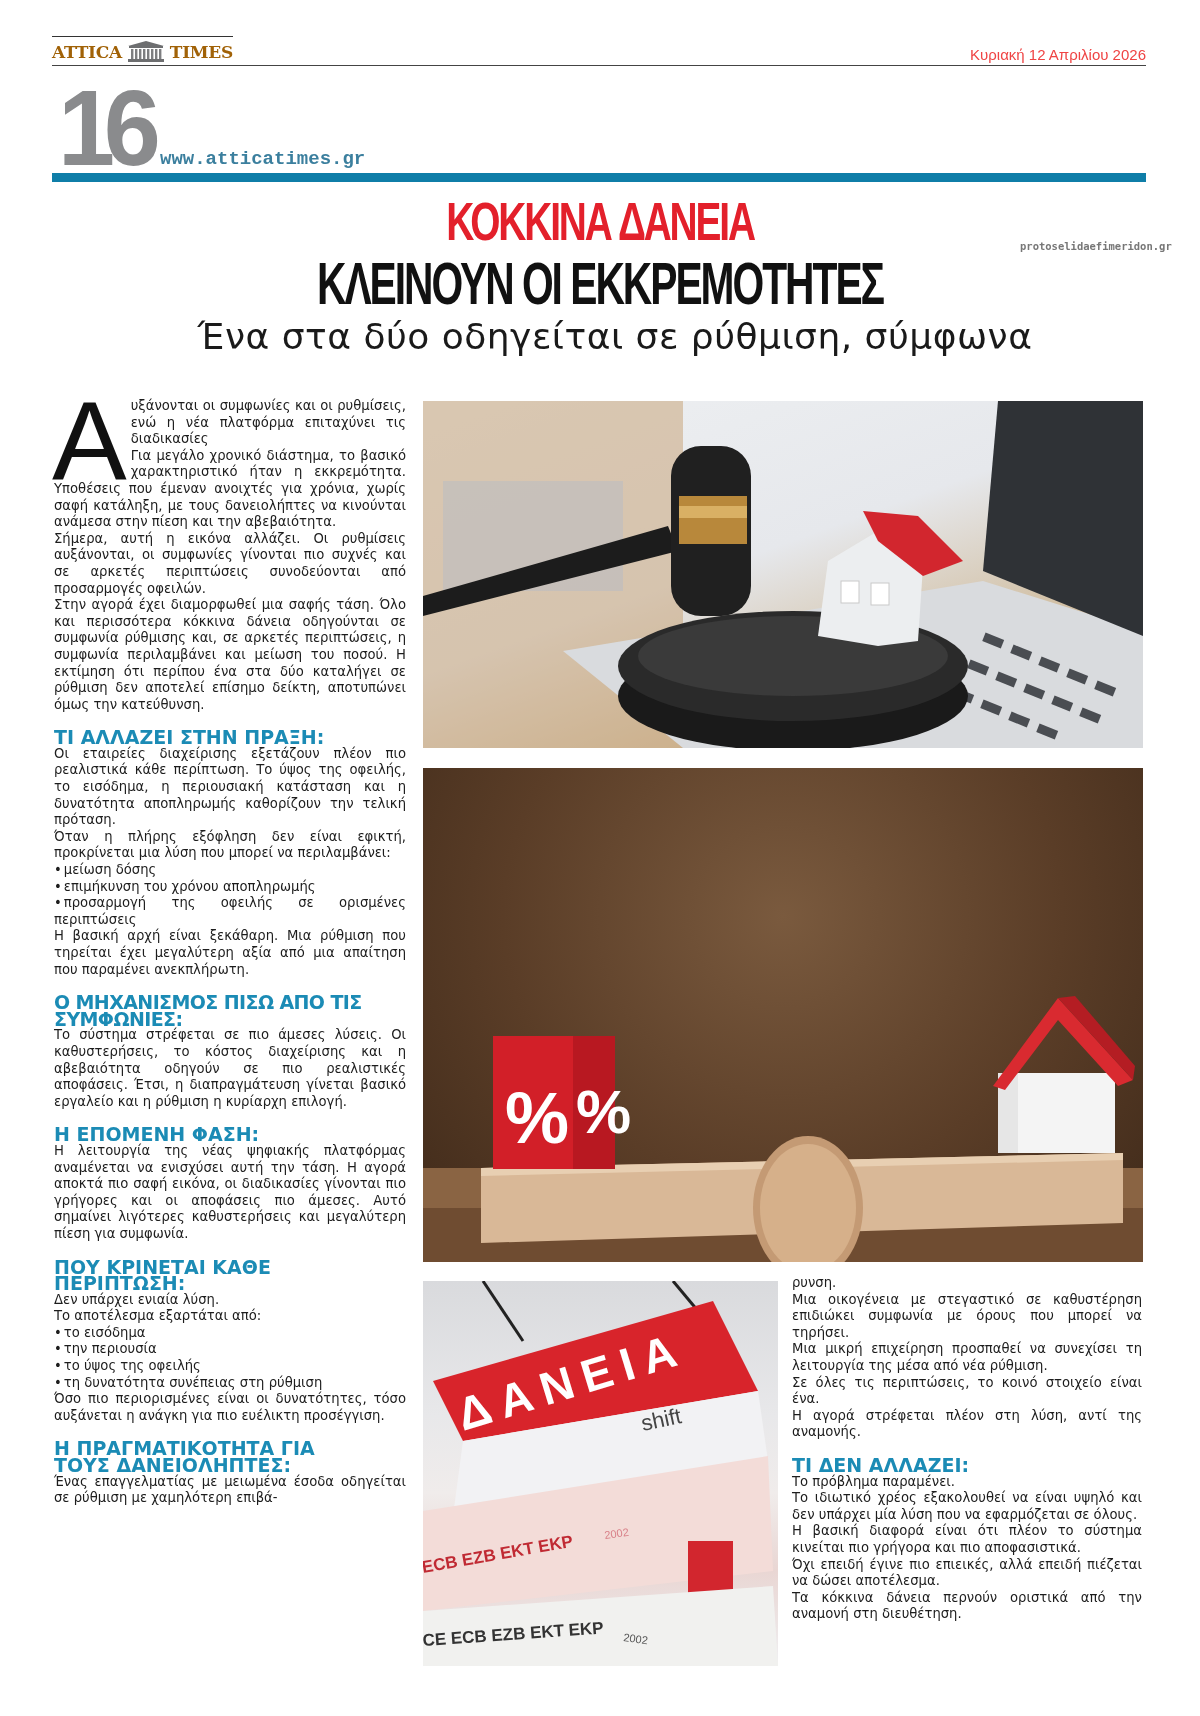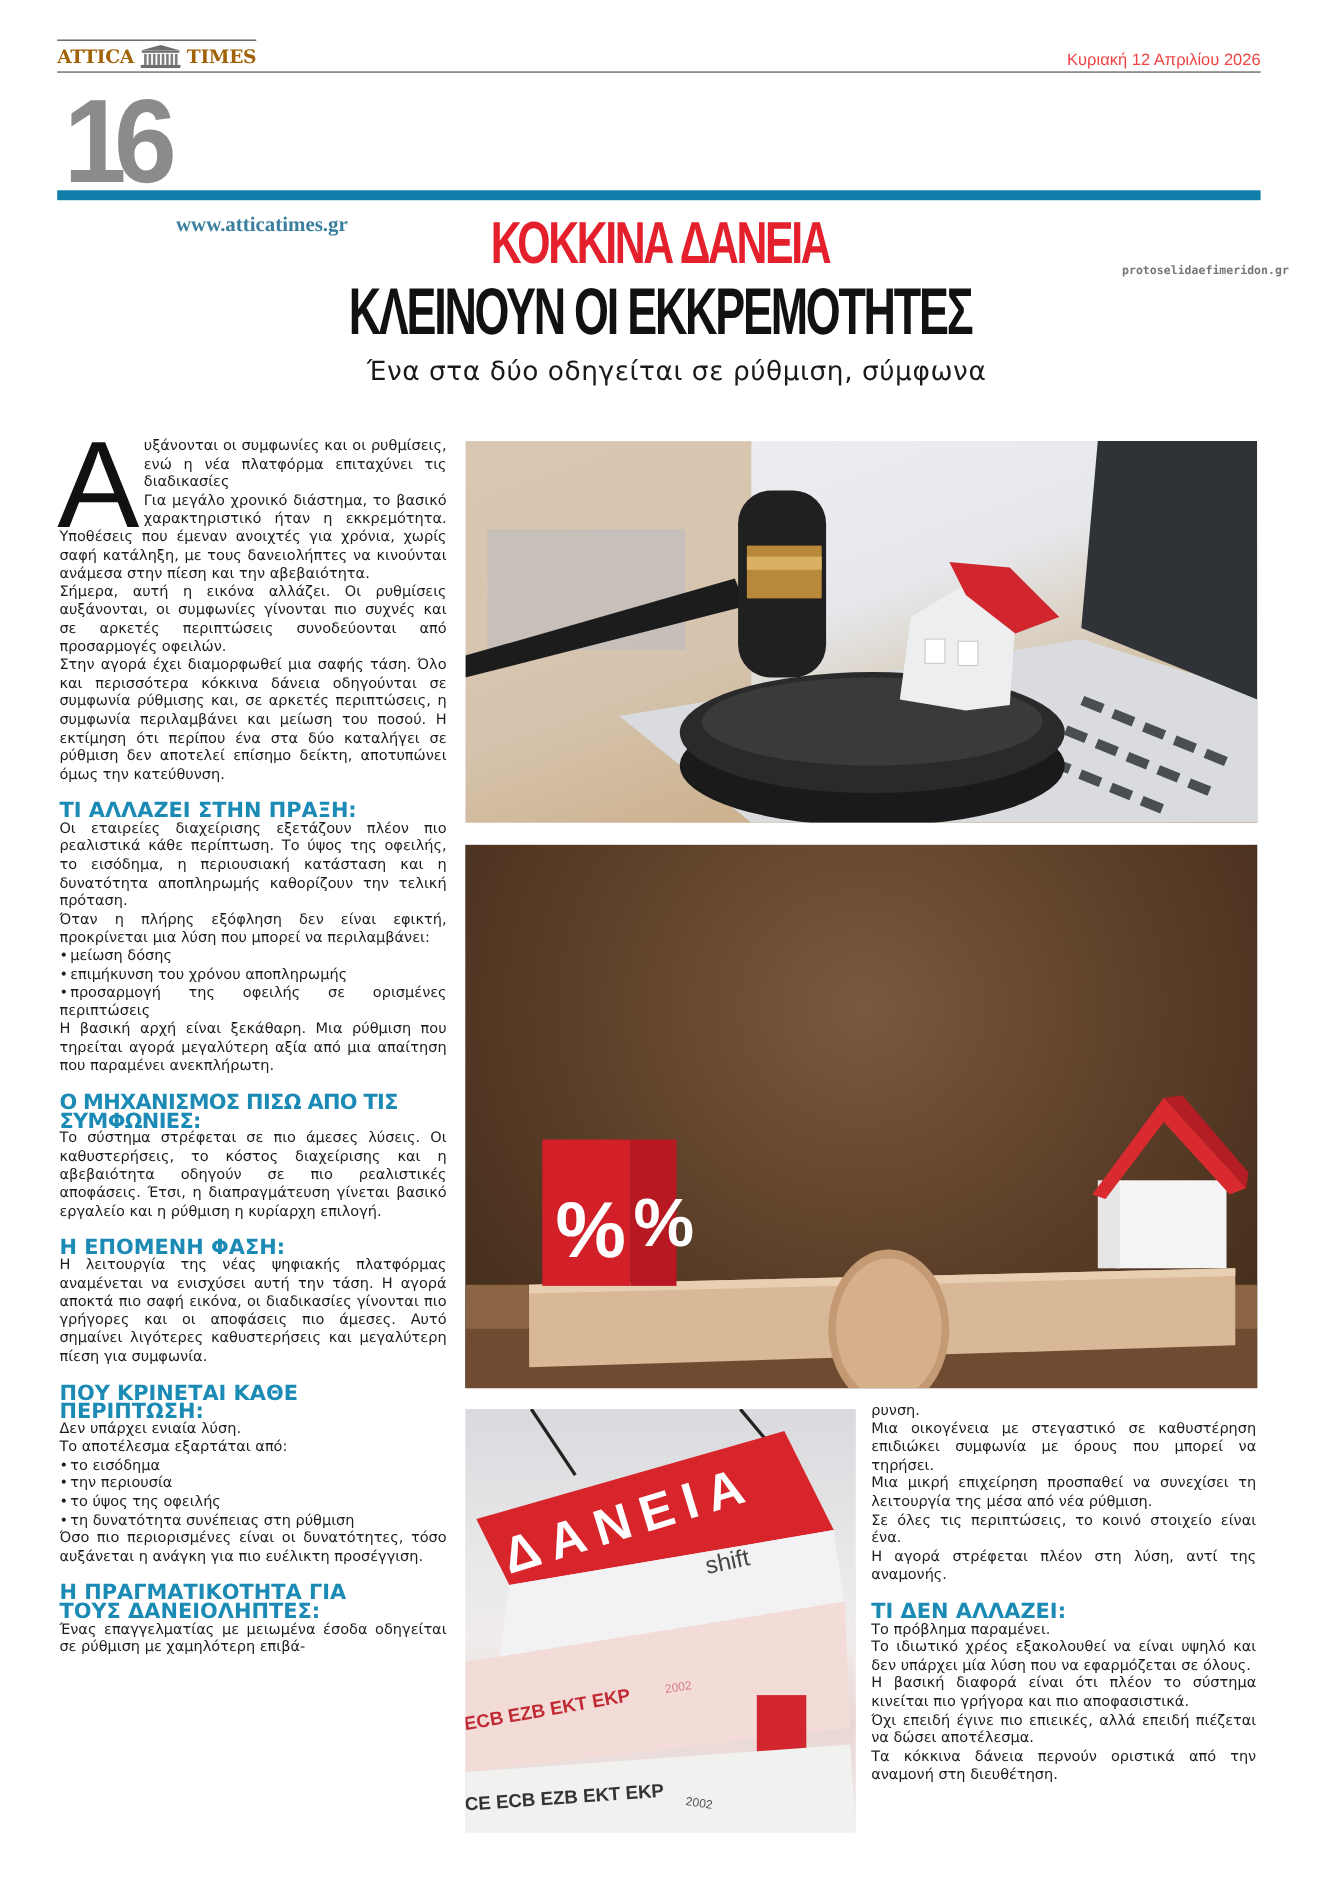--- a/index.html
+++ b/index.html
@@ -7,27 +7,27 @@
   body { position:relative; font-family:"DejaVu Sans", sans-serif; color:#1a1a1a; }
 
   
   .masthead { position:absolute; left:52px; top:36px; width:1094px; height:30px; border-bottom:1.5px solid #444; }
   .logo { position:absolute; left:0; top:0; display:flex; align-items:flex-end; gap:4px; height:26px; border-top:1.5px solid #333; padding-top:3px; }
   .logo-word { font-family:"DejaVu Serif", serif; font-weight:bold; font-size:17px; letter-spacing:-0.3px; color:#a16207; line-height:20px; }
   .logo-temple { width:40px; height:22px; position:relative; }
   .date { position:absolute; right:0; top:10px; font-family:"Liberation Sans", sans-serif; font-size:15px; color:#ef4444; }
 
   .page-no { position:absolute; left:58px; top:80px; font-family:"Liberation Sans", sans-serif; font-weight:bold; font-size:108px; letter-spacing:-12px; color:#8a8b8d; line-height:96px; transform:scaleX(0.95); transform-origin:left; }
-  .site-url { position:absolute; left:160px; top:148px; font-family:Liberation Serif, serif; font-weight:bold; font-size:19px; color:#3b7f9e;margin-top:46px; }
+  .site-url { position:absolute; left:160px; top:148px; font-family:Liberation Mono, monospace; font-weight:bold; font-size:19px; color:#3b7f9e; }
   .blue-bar { position:absolute; left:52px; top:173px; width:1094px; height:9px; background:#0f7ea8; }
 
   
   .kicker { position:absolute; left:0; width:1200px; top:193px; text-align:center; font-family:"Liberation Sans", sans-serif; font-weight:bold; font-size:54px; color:#e3202b; letter-spacing:-3px; transform:scaleX(0.72); line-height:56px; }
   .headline { position:absolute; left:0; width:1200px; top:253px; text-align:center; font-family:"Liberation Sans", sans-serif; font-weight:bold; font-size:60px; color:#111; letter-spacing:-3px; transform:scaleX(0.68); line-height:62px; }
-  .subtitle { position:absolute; left:0; width:1100px; top:320px; text-align:center; font-family:"DejaVu Sans", sans-serif; font-size:24px; color:#1a1a1a; line-height:34px; letter-spacing:0.5px; padding-left:130px; }
+  .subtitle { position:absolute; left:0; width:1100px; top:320px; text-align:center; font-family:"DejaVu Sans", sans-serif; font-size:36px; color:#1a1a1a; line-height:34px; letter-spacing:0.5px; padding-left:130px; }
   .watermark { position:absolute; left:1020px; top:240px; font-family:"DejaVu Sans Mono", monospace; font-weight:bold; font-size:10.5px; color:#777; }
 
   
   .col { position:absolute; font-family:"DejaVu Sans", sans-serif; font-size:13.2px; line-height:16.6px; color:#1d1d1d; text-align:justify; }
   .col-left { left:54px; top:398px; width:352px; }
   .col-right { left:792px; top:1275px; width:350px; }
   .col p { margin:0; }
   .dropcap { float:left; font-family:"Liberation Sans", sans-serif; font-size:112px; line-height:82px; margin:2px 4px -4px -2px; color:#111; }
   .sec-head { color:#1b8bb5; font-weight:bold; font-size:19px; margin-top:16px; line-height:16.6px; text-align:left; }
   .sec-head.tight { letter-spacing:-0.6px; }
@@ -84,21 +84,21 @@
   <p>Για μεγάλο χρονικό διάστημα, το βασικό χαρακτηριστικό ήταν η εκκρεμότητα. Υποθέσεις που έμεναν ανοιχτές για χρόνια, χωρίς σαφή κατάληξη, με τους δανειολήπτες να κινούνται ανάμεσα στην πίεση και την αβεβαιότητα.</p>
   <p>Σήμερα, αυτή η εικόνα αλλάζει. Οι ρυθμίσεις αυξάνονται, οι συμφωνίες γίνονται πιο συχνές και σε αρκετές περιπτώσεις συνοδεύονται από προσαρμογές οφειλών.</p>
   <p>Στην αγορά έχει διαμορφωθεί μια σαφής τάση. Όλο και περισσότερα κόκκινα δάνεια οδηγούνται σε συμφωνία ρύθμισης και, σε αρκετές περιπτώσεις, η συμφωνία περιλαμβάνει και μείωση του ποσού. Η εκτίμηση ότι περίπου ένα στα δύο καταλήγει σε ρύθμιση δεν αποτελεί επίσημο δείκτη, αποτυπώνει όμως την κατεύθυνση.</p>
 
   <div class="sec-head">ΤΙ ΑΛΛΑΖΕΙ ΣΤΗΝ ΠΡΑΞΗ:</div>
   <p>Οι εταιρείες διαχείρισης εξετάζουν πλέον πιο ρεαλιστικά κάθε περίπτωση. Το ύψος της οφειλής, το εισόδημα, η περιουσιακή κατάσταση και η δυνατότητα αποπληρωμής καθορίζουν την τελική πρόταση.</p>
   <p>Όταν η πλήρης εξόφληση δεν είναι εφικτή, προκρίνεται μια λύση που μπορεί να περιλαμβάνει:</p>
   <p class="bullet">μείωση δόσης</p>
   <p class="bullet">επιμήκυνση του χρόνου αποπληρωμής</p>
   <p class="bullet">προσαρμογή της οφειλής σε ορισμένες περιπτώσεις</p>
-  <p>Η βασική αρχή είναι ξεκάθαρη. Μια ρύθμιση που τηρείται αγορά μεγαλύτερη αξία από μια απαίτηση που παραμένει ανεκπλήρωτη.</p>
+  <p>Η βασική αρχή είναι ξεκάθαρη. Μια ρύθμιση που τηρείται έχει μεγαλύτερη αξία από μια απαίτηση που παραμένει ανεκπλήρωτη.</p>
 
   <div class="sec-head tight">Ο ΜΗΧΑΝΙΣΜΟΣ ΠΙΣΩ ΑΠΟ ΤΙΣ ΣΥΜΦΩΝΙΕΣ:</div>
   <p>Το σύστημα στρέφεται σε πιο άμεσες λύσεις. Οι καθυστερήσεις, το κόστος διαχείρισης και η αβεβαιότητα οδηγούν σε πιο ρεαλιστικές αποφάσεις. Έτσι, η διαπραγμάτευση γίνεται βασικό εργαλείο και η ρύθμιση η κυρίαρχη επιλογή.</p>
 
   <div class="sec-head">Η ΕΠΟΜΕΝΗ ΦΑΣΗ:</div>
   <p>Η λειτουργία της νέας ψηφιακής πλατφόρμας αναμένεται να ενισχύσει αυτή την τάση. Η αγορά αποκτά πιο σαφή εικόνα, οι διαδικασίες γίνονται πιο γρήγορες και οι αποφάσεις πιο άμεσες. Αυτό σημαίνει λιγότερες καθυστερήσεις και μεγαλύτερη πίεση για συμφωνία.</p>
 
   <div class="sec-head">ΠΟΥ ΚΡΙΝΕΤΑΙ ΚΑΘΕ ΠΕΡΙΠΤΩΣΗ:</div>
   <p>Δεν υπάρχει ενιαία λύση.</p>
   <p>Το αποτέλεσμα εξαρτάται από:</p>

